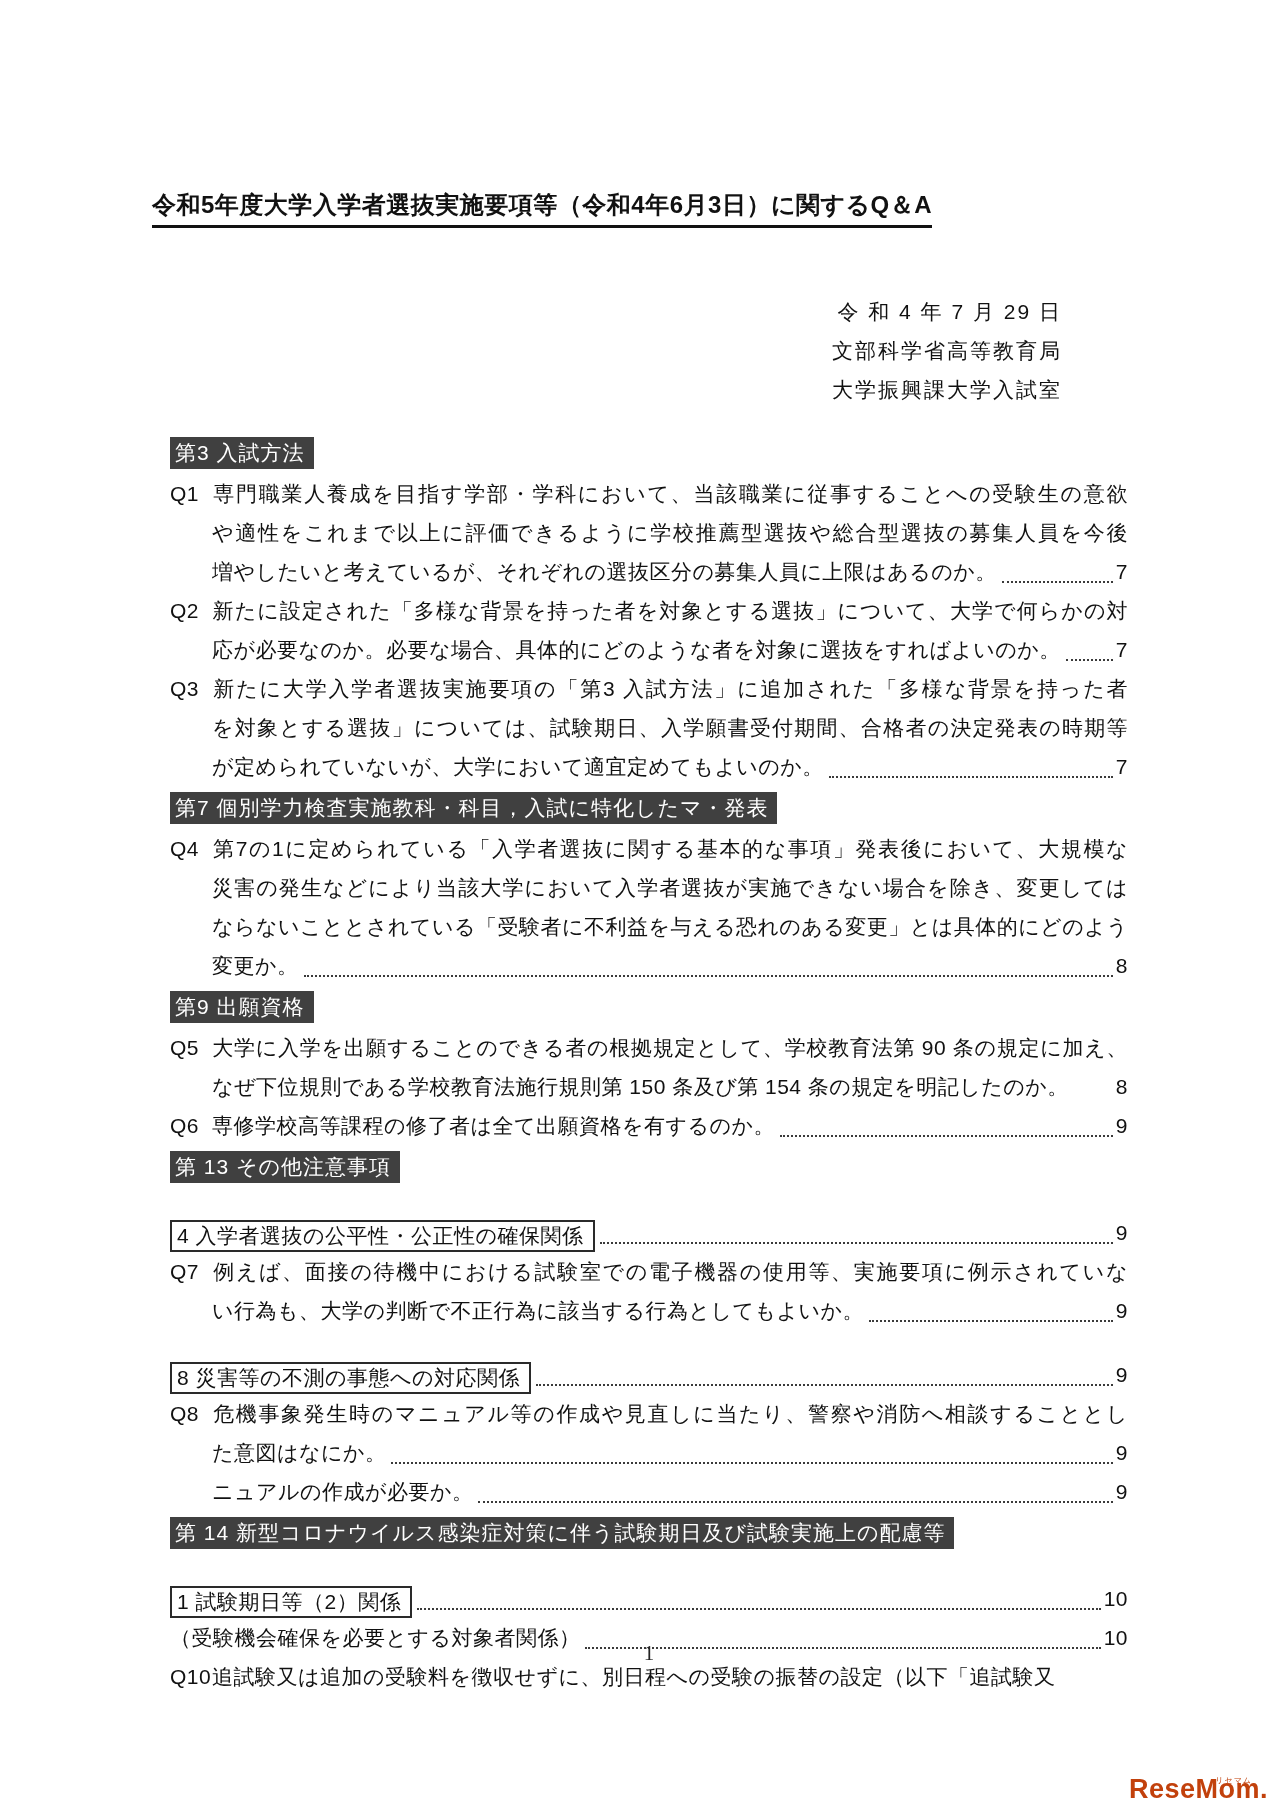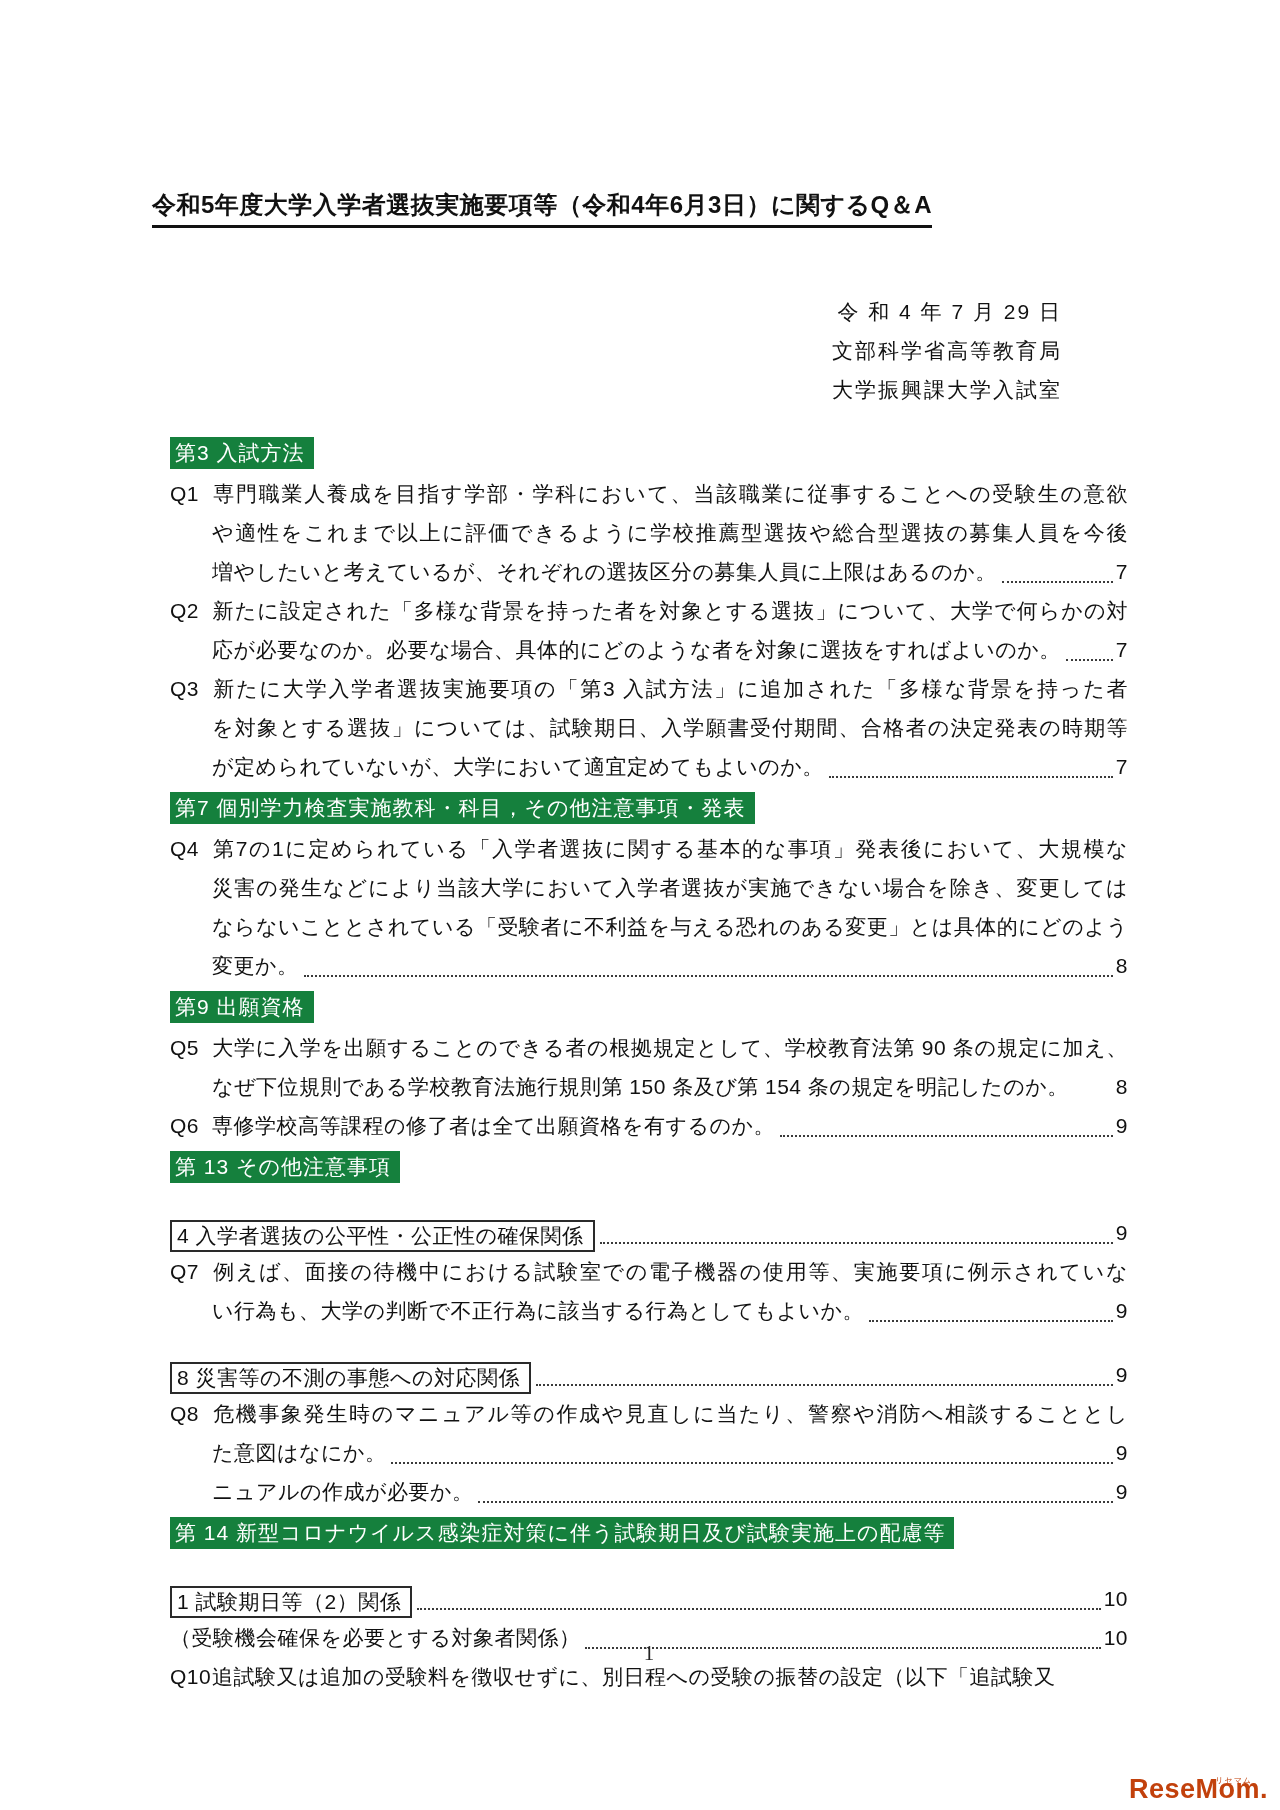--- a/index.html
+++ b/index.html
@@ -35,21 +35,21 @@
     font-size: 21px;
     line-height: 39px;
     letter-spacing: 2px;
   }
   
   .toc { margin-top: 22px; font-size: 21px; letter-spacing: 0.5px; }
   .row { line-height: 39px; }
   .row.section { padding: 2px 0; }
   .sec-label {
     display: inline-block;
-    background: #15803d;
+    background: #404040;
     color: #ffffff;
     line-height: 29px;
     padding: 1px 9px 2px 5px;
     letter-spacing: 1px;
     white-space: nowrap;
   }
   .line { white-space: nowrap; overflow: hidden; }
   .jline { text-align: justify; text-align-last: justify; }
   .firstl { }
   .cont, .contf { padding-left: 42px; }
@@ -138,21 +138,21 @@
       </div>
       <div class="row entry">
         <div class="line jline firstl"><span class="qlabel">Q3</span>新たに大学入学者選抜実施要項の「第3 入試方法」に追加された「多様な背景を持った者</div>
         <div class="line jline cont">を対象とする選抜」については、試験期日、入学願書受付期間、合格者の決定発表の時期等</div>
         <div class="line lline contf">
           <span class="ltext">が定められていないが、大学において適宜定めてもよいのか。</span>
           <span class="leader"></span>
           <span class="pageno">7</span>
         </div>
       </div>
-      <div class="row section"><span class="sec-label">第7 個別学力検査実施教科・科目，その他注意事項・発表</span></div>
+      <div class="row section"><span class="sec-label">第7 個別学力検査実施教科・科目，入試に特化したマ・発表</span></div>
       <div class="row entry">
         <div class="line jline firstl"><span class="qlabel">Q4</span>第7の1に定められている「入学者選抜に関する基本的な事項」発表後において、大規模な</div>
         <div class="line jline cont">災害の発生などにより当該大学において入学者選抜が実施できない場合を除き、変更しては</div>
         <div class="line jline cont">ならないこととされている「受験者に不利益を与える恐れのある変更」とは具体的にどのような</div>
         <div class="line lline contf">
           <span class="ltext">変更か。</span>
           <span class="leader"></span>
           <span class="pageno">8</span>
         </div>
       </div>

